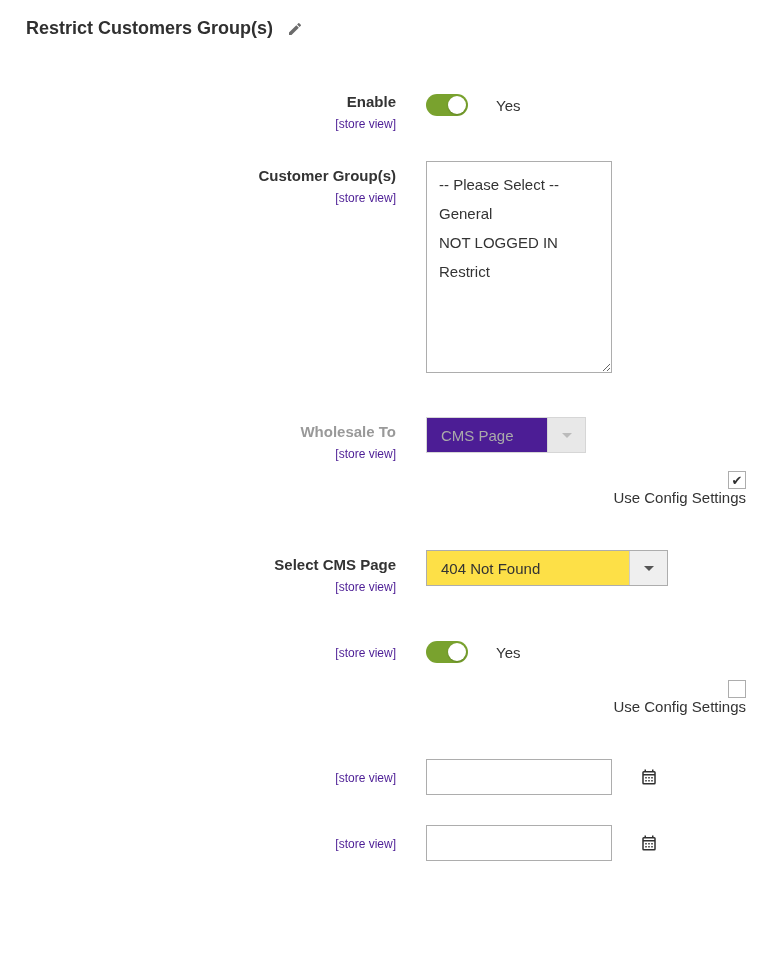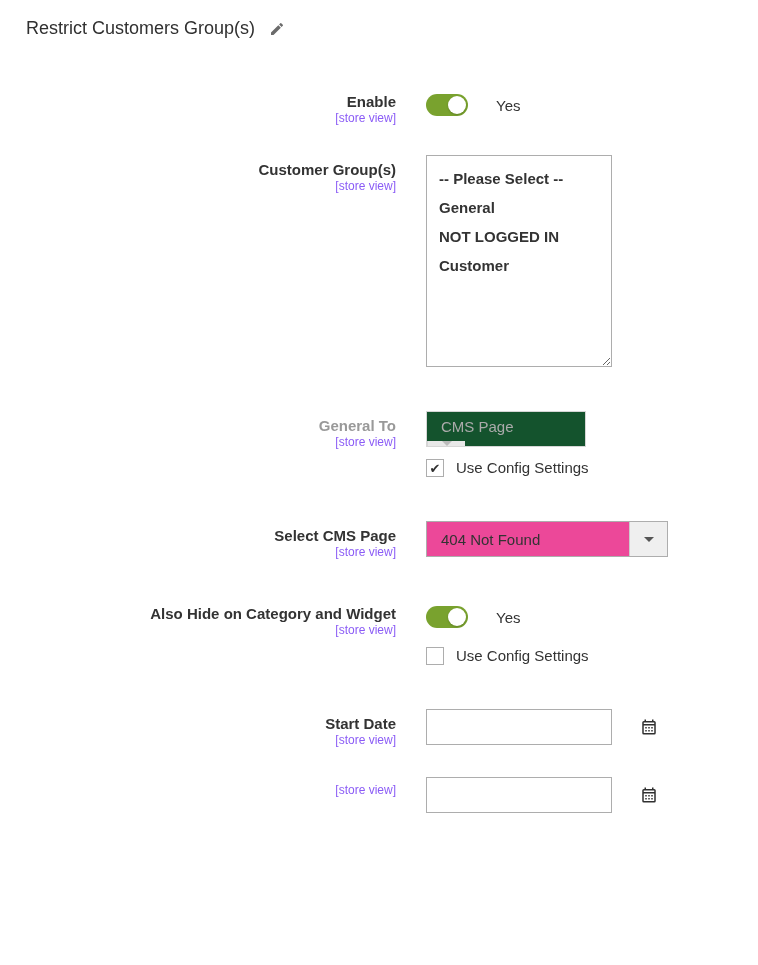--- a/index.html
+++ b/index.html
@@ -14,21 +14,21 @@
   }
   .section-header {
     display: flex;
     align-items: center;
     gap: 14px;
     padding: 18px 26px 8px 26px;
   }
   .section-title {
     font-size: 18px;
     color: #303030;
-    font-weight: 400;
+    font-weight: 700;
   }
   .edit-icon {
     width: 16px; height: 16px;
     display: inline-block;
     cursor: pointer;
   }
   .form-area {
     padding: 40px 12px 10px 26px;
   }
   .field-row {
@@ -46,23 +46,23 @@
   .field-label {
     font-size: 15px;
     font-weight: 600;
     color: #333;
     display: block;
     line-height: 1.2;
   }
   .field-label.disabled-label { color: #999; }
   .field-scope {
     font-size: 12px;
-    color: #8b5cf6;
+    color: #4c1d95;
     display: block;
-    margin-top: 0;
+    margin-top: 6px;
   }
   .field-control-col {
     flex: 1;
     display: flex;
     align-items: center;
     gap: 28px;
     min-height: 36px;
   }
   
   .toggle {
@@ -83,40 +83,38 @@
   .toggle-text { font-size: 15px; color: #333; }
   
   .multiselect {
     width: 186px;
     height: 212px;
     border: 1px solid #adadad;
     background: #fff;
     padding: 8px 0;
     overflow: auto;
     resize: both;
-    font-weight: bold;
   }
   .multiselect .opt {
     padding: 6px 12px;
     font-size: 15px;
     cursor: pointer;
   }
   
   .select-wrap {
     display: flex;
     align-items: stretch;
     border: 1px solid #adadad;
-    background: #ec4899;
+    background: #fde047;
     height: 36px;
   }
   .select-wrap.disabled {
-    background: #14532d;
+    background: #4c1d95;
     border-color: #d6d6d6;
     color: #aaa;
-    flex-direction: column;
   }
   .select-wrap .sel-value {
     flex: 1;
     padding: 0 14px;
     display: flex;
     align-items: center;
     font-size: 15px;
     min-width: 100px;
   }
   .select-wrap .sel-arrow {
@@ -135,25 +133,25 @@
     content: "";
     border-left: 5px solid transparent;
     border-right: 5px solid transparent;
     border-top: 5px solid #555;
   }
   .select-wrap.disabled .sel-arrow::after { border-top-color: #bbb; }
   .select-wide { width: 242px; }
   
   .checkbox-row {
     display: flex;
-    align-items: flex-start;
-    gap: 12px;
+    align-items: flex-end;
     margin-left: 400px;
     margin-bottom: 44px;
     margin-top: 4px;
+    flex-direction: column;
   }
   .checkbox {
     width: 18px; height: 18px;
     border: 1px solid #adadad;
     background: #fff;
     display: inline-flex;
     align-items: center;
     justify-content: center;
     cursor: pointer;
   }
@@ -213,28 +211,28 @@
   <div class="field-row" style="margin-bottom:44px;">
     <div class="field-label-col">
       <span class="field-label">Customer Group(s)</span>
       <span class="field-scope">[store view]</span>
     </div>
     <div class="field-control-col">
       <div class="multiselect">
         <div class="opt">-- Please Select --</div>
         <div class="opt">General</div>
         <div class="opt">NOT LOGGED IN</div>
-        <div class="opt">Customer</div>
+        <div class="opt">Restrict</div>
       </div>
     </div>
   </div>
 
   <div class="field-row tight">
     <div class="field-label-col">
-      <span class="field-label disabled-label">General To</span>
+      <span class="field-label disabled-label">Wholesale To</span>
       <span class="field-scope">[store view]</span>
     </div>
     <div class="field-control-col">
       <div class="select-wrap disabled" style="width:160px;">
         <span class="sel-value">CMS Page</span>
         <span class="sel-arrow"></span>
       </div>
     </div>
   </div>
   <div class="checkbox-row">
@@ -250,38 +248,36 @@
     <div class="field-control-col">
       <div class="select-wrap select-wide">
         <span class="sel-value">404 Not Found</span>
         <span class="sel-arrow"></span>
       </div>
     </div>
   </div>
 
   <div class="field-row tight">
     <div class="field-label-col">
-      <span class="field-label">Also Hide on Category and Widget</span>
       <span class="field-scope">[store view]</span>
     </div>
     <div class="field-control-col">
       <div class="toggle">
           <div class="knob"></div>
         </div>
       <span class="toggle-text">Yes</span>
     </div>
   </div>
   <div class="checkbox-row">
     <span class="checkbox"></span>
     <span class="checkbox-label">Use Config Settings</span>
   </div>
 
   <div class="field-row" style="margin-bottom:30px;">
     <div class="field-label-col">
-      <span class="field-label">Start Date</span>
       <span class="field-scope">[store view]</span>
     </div>
     <div class="field-control-col">
       <div class="date-input">
         <input type="text" value="" style="">
         <span class="cal-icon">
           <svg viewBox="0 0 24 24" width="18" height="18">
               <path fill="#303030" d="M19 4h-1V2h-2v2H8V2H6v2H5a2 2 0 0 0-2 2v14a2 2 0 0 0 2 2h14a2 2 0 0 0 2-2V6a2 2 0 0 0-2-2zm0 16H5V10h14v10zM5 8V6h14v2H5zm2 4h2v2H7v-2zm4 0h2v2h-2v-2zm4 0h2v2h-2v-2zM7 16h2v2H7v-2zm4 0h2v2h-2v-2zm4 0h2v2h-2v-2z"></path>
             </svg>
         </span>

